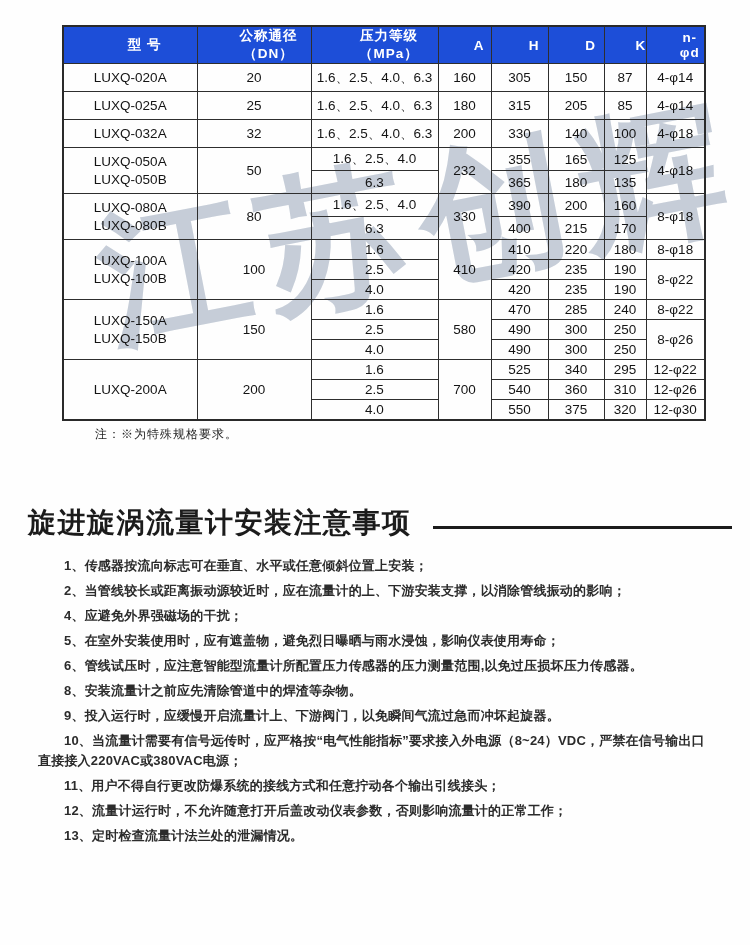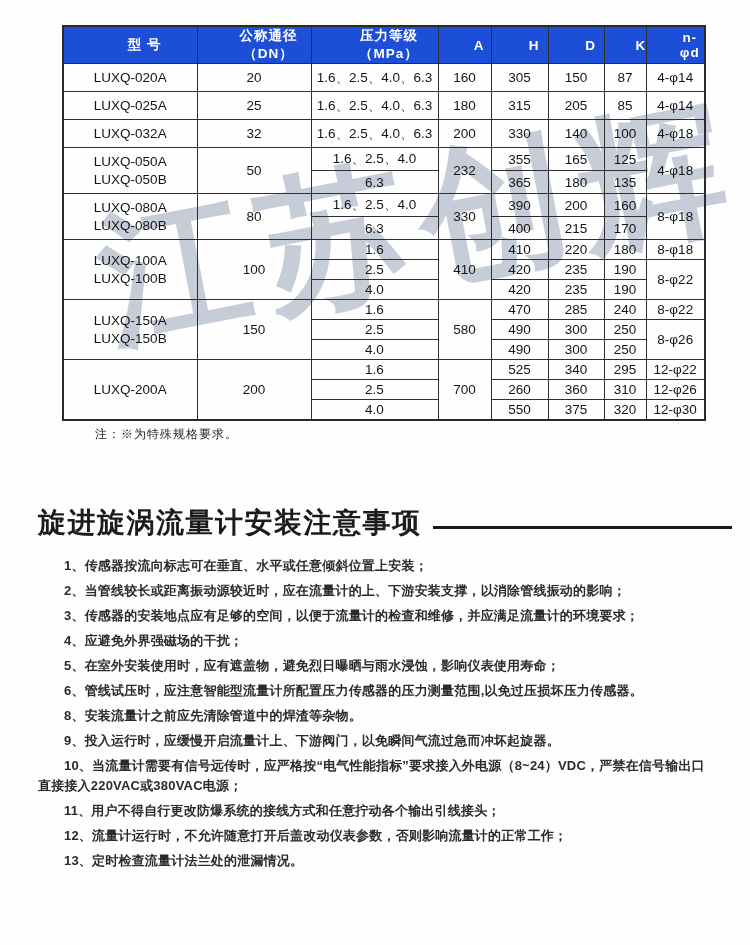--- a/index.html
+++ b/index.html
@@ -32,21 +32,21 @@
     padding-left:31px;
   }
   tr.h28 td{height:27px;}
   tr.h23 td{height:22px;}
   tr.h20 td{height:19px;}
   td.model{line-height:1.3;font-size:13.5px;}
   
   .note{position:absolute;left:95px;top:426px;z-index:2;font-size:12px;color:#1f1f1f;letter-spacing:1px;}
   
   .sec-title{
-    position:absolute;left:38px;top:504px;z-index:2;
+    position:absolute;left:28px;top:504px;z-index:2;
     font-size:28px;font-weight:800;letter-spacing:1.5px;color:#1b1b1b;white-space:nowrap;
   }
   .sec-rule{position:absolute;left:433px;top:526px;width:299px;height:3px;background:#1b1b1b;z-index:2;}
   
   .items{position:absolute;left:38px;top:556px;width:678px;z-index:2;}
   .items p{
     margin:0 0 5px 0;font-size:13px;line-height:20px;color:#2b2b2b;
     font-weight:600;text-indent:26px;letter-spacing:.2px;
   }
 </style>
@@ -211,21 +211,21 @@
         <td rowspan="3">200</td>
         <td>1.6</td>
         <td rowspan="3">700</td>
         <td>525</td>
         <td>340</td>
         <td>295</td>
         <td>12-φ22</td>
       </tr>
       <tr class="h20">
         <td>2.5</td>
-        <td>260</td>
+        <td>540</td>
         <td>360</td>
         <td>310</td>
         <td>12-φ26</td>
       </tr>
       <tr class="h20">
         <td>4.0</td>
         <td>550</td>
         <td>375</td>
         <td>320</td>
         <td>12-φ30</td>
@@ -235,21 +235,20 @@
   </div>
 
   <div class="note">注：※为特殊规格要求。</div>
 
   <div class="sec-title">旋进旋涡流量计安装注意事项</div>
   <div class="sec-rule"></div>
 
   <div class="items">
     <p>1、传感器按流向标志可在垂直、水平或任意倾斜位置上安装；</p>
     <p>2、当管线较长或距离振动源较近时，应在流量计的上、下游安装支撑，以消除管线振动的影响；</p>
-    <p>3、传感器的安装地点应有足够的空间，以便于流量计的检查和维修，并应满足流量计的环境要求；</p>
     <p>4、应避免外界强磁场的干扰；</p>
     <p>5、在室外安装使用时，应有遮盖物，避免烈日曝晒与雨水浸蚀，影响仪表使用寿命；</p>
     <p>6、管线试压时，应注意智能型流量计所配置压力传感器的压力测量范围,以免过压损坏压力传感器。</p>
     <p>8、安装流量计之前应先清除管道中的焊渣等杂物。</p>
     <p>9、投入运行时，应缓慢开启流量计上、下游阀门，以免瞬间气流过急而冲坏起旋器。</p>
     <p>10、当流量计需要有信号远传时，应严格按“电气性能指标”要求接入外电源（8~24）VDC，严禁在信号输出口直接接入220VAC或380VAC电源；</p>
     <p>11、用户不得自行更改防爆系统的接线方式和任意拧动各个输出引线接头；</p>
     <p>12、流量计运行时，不允许随意打开后盖改动仪表参数，否则影响流量计的正常工作；</p>
     <p>13、定时检查流量计法兰处的泄漏情况。</p>
   </div>

